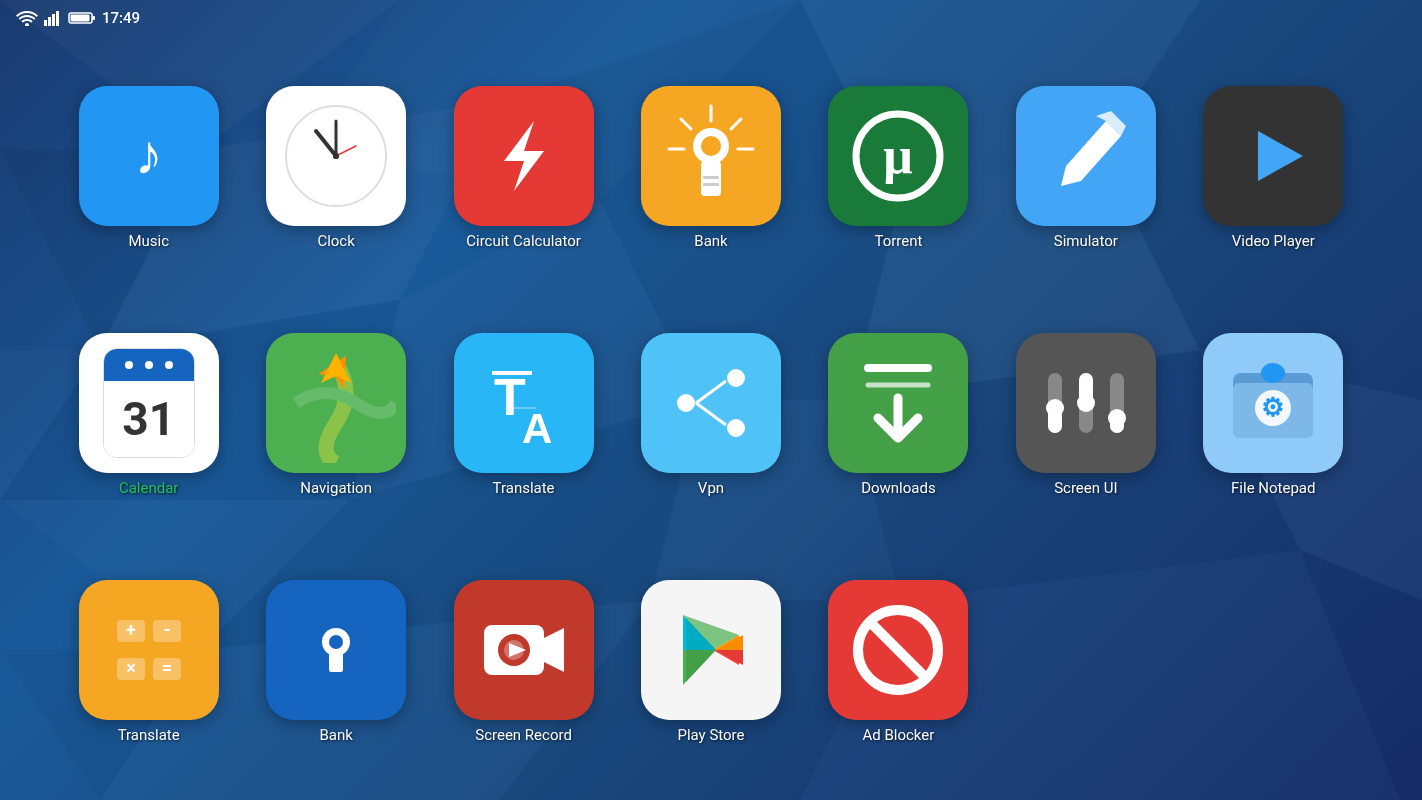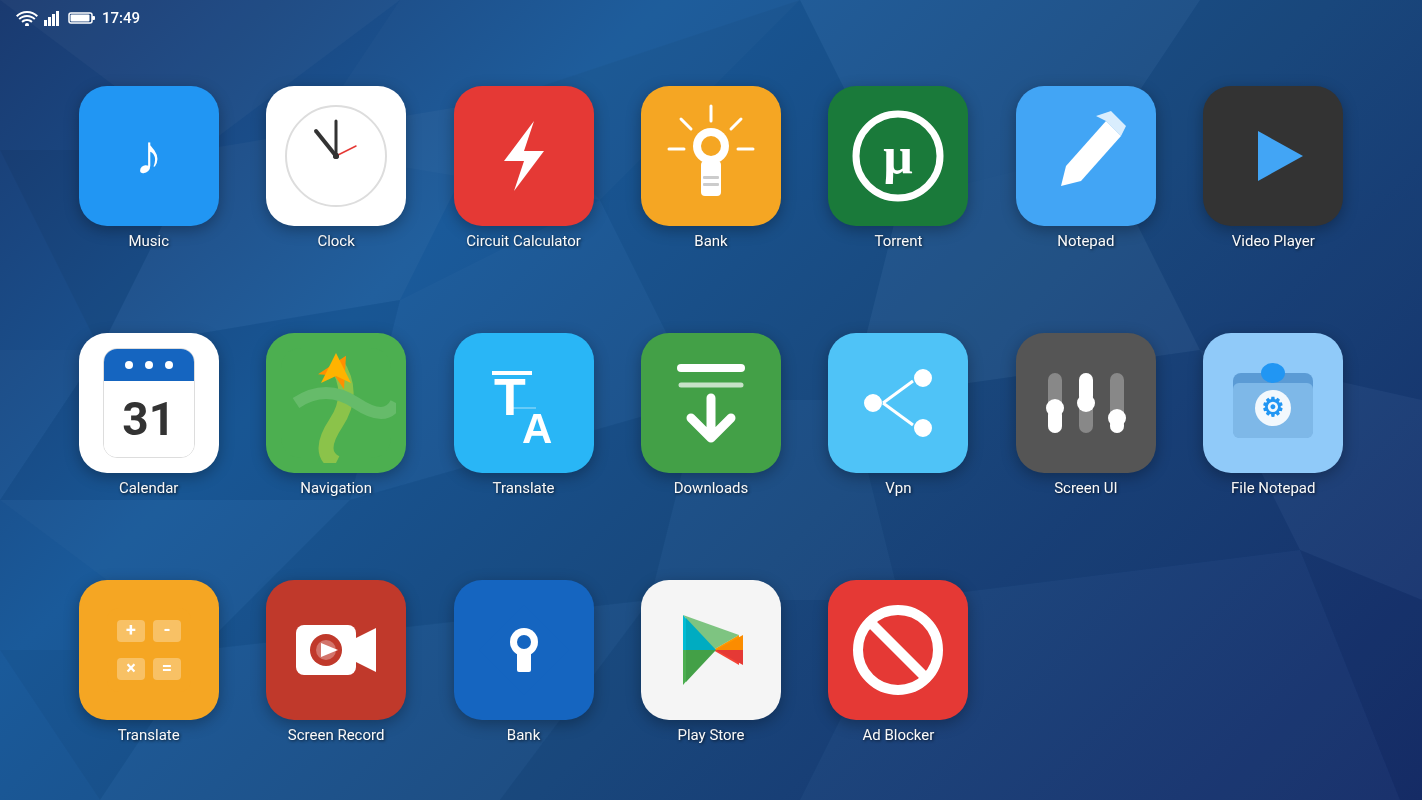--- a/index.html
+++ b/index.html
@@ -269,21 +269,21 @@
   </div>
 
   <div class="app-item">
     <div class="app-icon icon-gestures">
       <svg width="100" height="100" viewBox="0 0 100 100">
 
         <path d="M70 15 L85 30 L45 75 L25 80 L30 60 Z" fill="white"></path>
         <path d="M60 10 L75 5 L90 20 L85 30 L70 15 Z" fill="white" opacity="0.8"></path>
       </svg>
     </div>
-    <span class="app-label">Notepad</span>
+    <span class="app-label">Simulator</span>
   </div>
 
   <div class="app-item">
     <div class="app-icon icon-videoplayer">
       <svg width="90" height="90" viewBox="0 0 90 90">
         <polygon points="30,20 30,70 75,45" fill="#42A5F5"></polygon>
       </svg>
     </div>
     <span class="app-label">Video Player</span>
   </div>
@@ -294,21 +294,21 @@
         <div class="calendar-header">
           <svg width="80" height="30" viewBox="0 0 80 30">
             <circle cx="20" cy="15" r="4" fill="white"></circle>
             <circle cx="40" cy="15" r="4" fill="white"></circle>
             <circle cx="60" cy="15" r="4" fill="white"></circle>
           </svg>
         </div>
         <div class="calendar-body">31</div>
       </div>
     </div>
-    <span class="app-label" style="color:#ffffff;text-shadow:1px 1px 3px rgba(0,0,0,0.9);">Calendar</span>
+    <span class="app-label" style="color:#22c55e;text-shadow:1px 1px 3px rgba(0,0,0,0.9);">Calendar</span>
   </div>
 
   <div class="app-item">
     <div class="app-icon icon-navigation" style="overflow:visible;">
       <svg width="120" height="120" viewBox="0 0 120 120">
 
         <rect x="5" y="5" width="110" height="110" rx="20" fill="#4CAF50"></rect>
 
         <path d="M60 20 Q80 50 60 80 Q40 110 60 120" stroke="#8BC34A" stroke-width="15" fill="none"></path>
         <path d="M20 60 Q50 40 80 60 Q110 80 120 60" stroke="#66BB6A" stroke-width="12" fill="none"></path>
@@ -324,50 +324,50 @@
     <div class="app-icon icon-translate">
       <svg width="100" height="100" viewBox="0 0 100 100">
 
         <text x="20" y="62" font-size="52" font-weight="bold" fill="white" font-family="sans-serif">T</text>
         <line x1="18" y1="20" x2="58" y2="20" stroke="white" stroke-width="4"></line>
         <text x="48" y="90" font-size="42" font-weight="bold" fill="white" font-family="sans-serif">A</text>
         <line x1="38" y1="55" x2="62" y2="55" stroke="rgba(255,255,255,0.4)" stroke-width="1.5"></line>
       </svg>
     </div>
     <span class="app-label">Translate</span>
-  </div>
-
-  <div class="app-item">
-    <div class="app-icon icon-downloads">
-      <svg width="100" height="100" viewBox="0 0 100 100">
-
-        <line x1="20" y1="15" x2="80" y2="15" stroke="white" stroke-width="8" stroke-linecap="round"></line>
-        <line x1="20" y1="32" x2="80" y2="32" stroke="white" stroke-width="5" stroke-linecap="round" opacity="0.7"></line>
-
-        <path d="M50 45 L50 82 M30 65 L50 85 L70 65" stroke="white" stroke-width="9" fill="none" stroke-linecap="round" stroke-linejoin="round"></path>
-      </svg>
-    </div>
-    <span class="app-label">Downloads</span>
   </div>
 
   <div class="app-item">
     <div class="app-icon icon-vpn">
       <svg width="100" height="100" viewBox="0 0 100 100">
 
         <circle cx="75" cy="25" r="10" fill="white" stroke="#4FC3F7" stroke-width="2"></circle>
         <circle cx="75" cy="75" r="10" fill="white" stroke="#4FC3F7" stroke-width="2"></circle>
         <circle cx="25" cy="50" r="10" fill="white" stroke="#4FC3F7" stroke-width="2"></circle>
         <line x1="35" y1="50" x2="65" y2="28" stroke="white" stroke-width="3"></line>
         <line x1="35" y1="50" x2="65" y2="72" stroke="white" stroke-width="3"></line>
       </svg>
     </div>
     <span class="app-label">Vpn</span>
   </div>
 
   <div class="app-item">
+    <div class="app-icon icon-downloads">
+      <svg width="100" height="100" viewBox="0 0 100 100">
+
+        <line x1="20" y1="15" x2="80" y2="15" stroke="white" stroke-width="8" stroke-linecap="round"></line>
+        <line x1="20" y1="32" x2="80" y2="32" stroke="white" stroke-width="5" stroke-linecap="round" opacity="0.7"></line>
+
+        <path d="M50 45 L50 82 M30 65 L50 85 L70 65" stroke="white" stroke-width="9" fill="none" stroke-linecap="round" stroke-linejoin="round"></path>
+      </svg>
+    </div>
+    <span class="app-label">Downloads</span>
+  </div>
+
+  <div class="app-item">
     <div class="app-icon icon-volumeui">
       <svg width="100" height="100" viewBox="0 0 100 100">
 
         <rect x="12" y="20" width="14" height="60" rx="7" fill="#888"></rect>
         <rect x="12" y="55" width="14" height="25" rx="7" fill="white"></rect>
         <circle cx="19" cy="55" r="9" fill="white"></circle>
 
         <rect x="43" y="20" width="14" height="60" rx="7" fill="#888"></rect>
         <rect x="43" y="20" width="14" height="30" rx="7" fill="white"></rect>
         <circle cx="50" cy="50" r="9" fill="white"></circle>
@@ -408,49 +408,49 @@
         <rect x="18" y="58" width="28" height="22" rx="4" fill="rgba(255,255,255,0.3)"></rect>
         <text x="32" y="74" text-anchor="middle" font-size="18" fill="white" font-weight="bold">×</text>
         <rect x="54" y="58" width="28" height="22" rx="4" fill="rgba(255,255,255,0.3)"></rect>
         <text x="68" y="74" text-anchor="middle" font-size="18" fill="white" font-weight="bold">=</text>
       </svg>
     </div>
     <span class="app-label">Translate</span>
   </div>
 
   <div class="app-item">
-    <div class="app-icon icon-screenrecord">
-      <svg width="100" height="100" viewBox="0 0 100 100">
-
-        <rect x="10" y="25" width="60" height="50" rx="8" fill="white"></rect>
-
-        <circle cx="40" cy="50" r="16" fill="#c0392b"></circle>
-        <circle cx="40" cy="50" r="10" fill="white" opacity="0.3"></circle>
-
-        <polygon points="35,43 35,57 52,50" fill="white"></polygon>
-
-        <polygon points="70,38 90,28 90,72 70,62" fill="white"></polygon>
-      </svg>
-    </div>
-    <span class="app-label">Screen Record</span>
-  </div>
-
-  <div class="app-item">
     <div class="app-icon icon-bank">
       <svg width="100" height="100" viewBox="0 0 100 100">
 
         <polygon points="50,5 95,50 50,95 5,50" fill="#1565C0"></polygon>
         <rect x="35" y="5" width="30" height="90" fill="none"></rect>
 
         <circle cx="50" cy="42" r="14" fill="white"></circle>
         <rect x="43" y="52" width="14" height="20" rx="2" fill="white"></rect>
         <circle cx="50" cy="42" r="7" fill="#1565C0"></circle>
       </svg>
     </div>
     <span class="app-label">Bank</span>
+  </div>
+
+  <div class="app-item">
+    <div class="app-icon icon-screenrecord">
+      <svg width="100" height="100" viewBox="0 0 100 100">
+
+        <rect x="10" y="25" width="60" height="50" rx="8" fill="white"></rect>
+
+        <circle cx="40" cy="50" r="16" fill="#c0392b"></circle>
+        <circle cx="40" cy="50" r="10" fill="white" opacity="0.3"></circle>
+
+        <polygon points="35,43 35,57 52,50" fill="white"></polygon>
+
+        <polygon points="70,38 90,28 90,72 70,62" fill="white"></polygon>
+      </svg>
+    </div>
+    <span class="app-label">Screen Record</span>
   </div>
 
 
   <div class="app-item">
     <div class="app-icon icon-playstore">
       <svg width="100" height="100" viewBox="0 0 100 100">
 
         <polygon points="20,15 20,85 80,50" fill="none"></polygon>
 
         <polygon points="22,15 22,50 52,50" fill="#00BCD4"></polygon>

